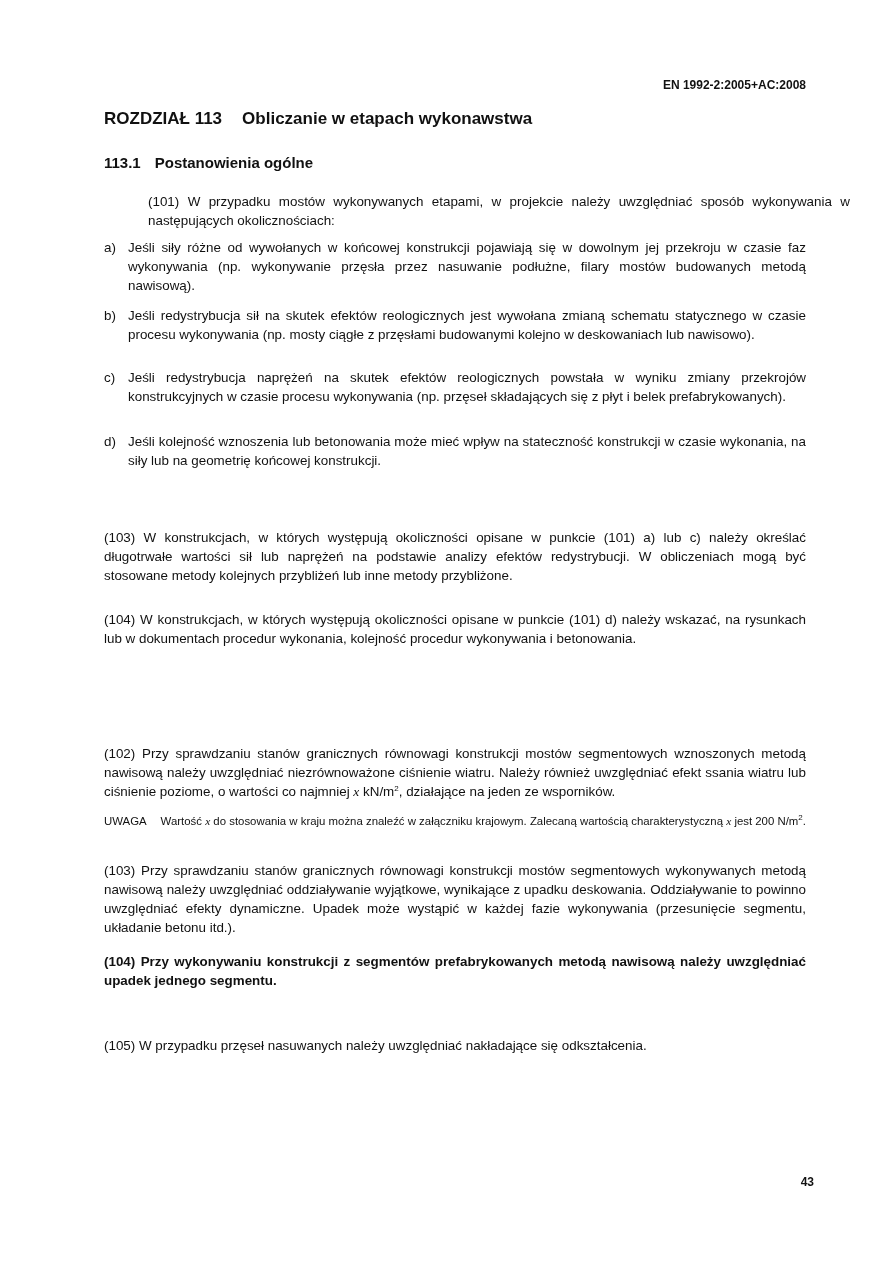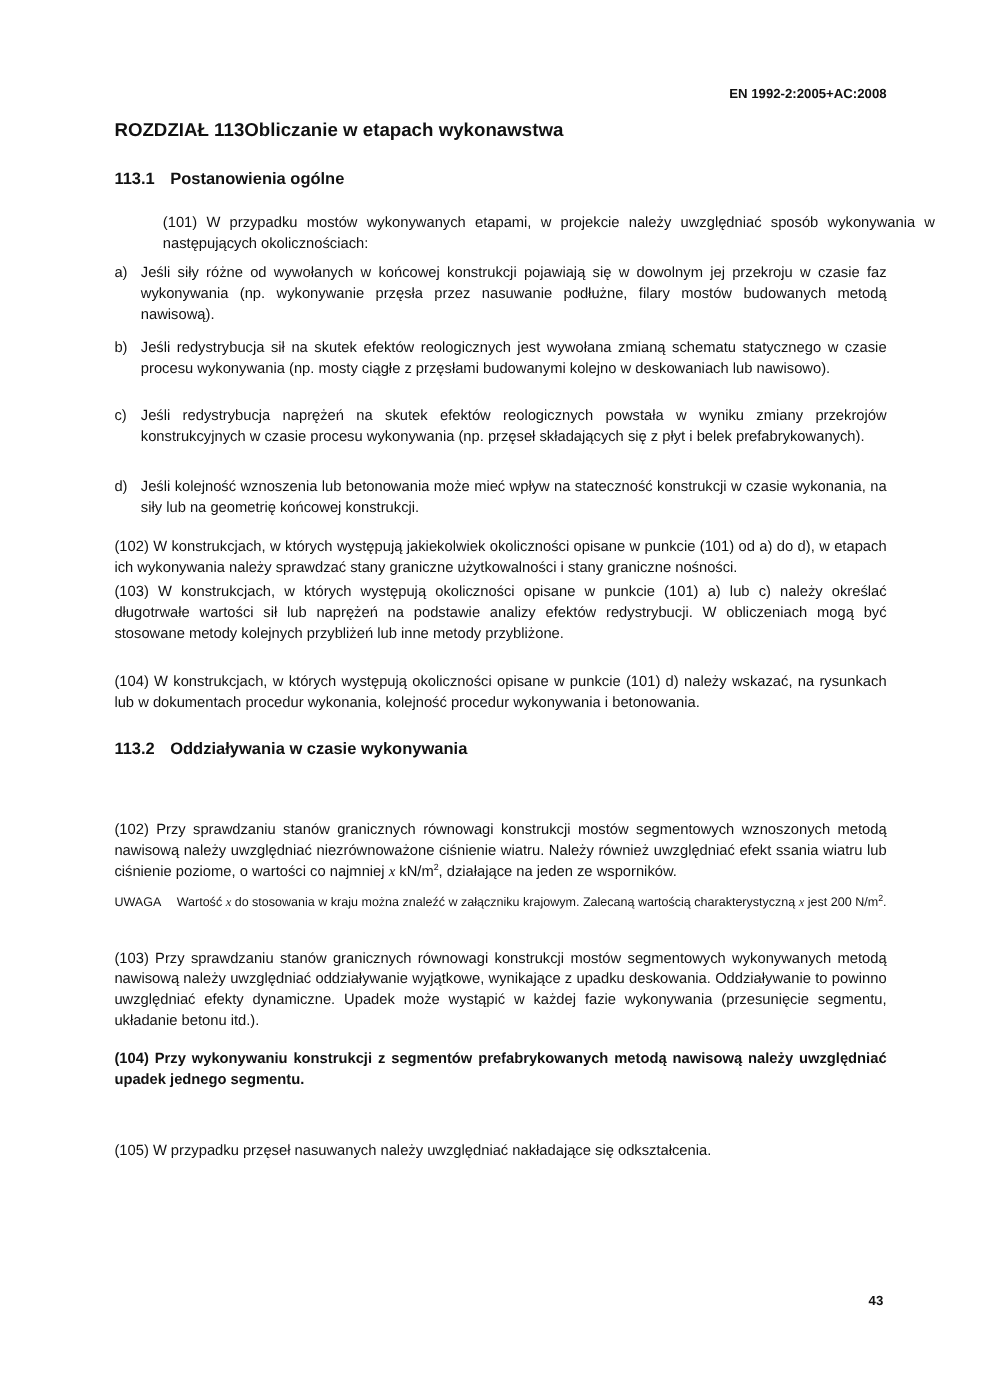--- a/index.html
+++ b/index.html
@@ -1,33 +1,33 @@
 <!DOCTYPE html>
 <html><head>
 <meta charset="utf-8">
 <style>
   html, body { margin: 0; padding: 0; background: #ffffff; }
   body { width: 893px; height: 1263px; position: relative; overflow: hidden;
          font-family: "Liberation Sans", sans-serif; color: #111; }
   .page { position: absolute; left: 0; top: 0; width: 893px; height: 989px; }
   .header-std { position: absolute; right: 87px; top: 78px; font-size: 12px; font-weight: bold; }
   .chapter { position: absolute; left: 104px; top: 109px; font-size: 17px; font-weight: bold; }
-  .chapter .num { }
+  .chapter .num { margin-right: 20px; }
   .sec { position: absolute; left: 104px; font-size: 15px; font-weight: bold; text-align: center; }
   .sec .num { margin-right: 14px; }
   .para { position: absolute; left: 104px; width: 702px; font-size: 13.4px; line-height: 19px;
           text-align: justify; }
   .item { position: absolute; left: 104px; width: 702px; font-size: 13.4px; line-height: 19px; }
   .item .lbl { position: absolute; left: 0; top: 0; }
   .item .txt { margin-left: 24px; text-align: justify; display: block; }
   .note { position: absolute; left: 104px; width: 702px; font-size: 11.4px; line-height: 16px; text-align: justify; }
   .note .lbl { margin-right: 14px; }
   .var { font-family: "Liberation Serif", serif; font-style: italic; }
   sup { font-size: 8px; vertical-align: super; line-height: 0; }
-  .pageno { position: absolute; right: 90px; top: 1175px; font-size: 12px; font-weight: bold; }
+  .pageno { position: absolute; right: 79px; top: 1175px; font-size: 12px; font-weight: bold; }
 </style>
 </head>
 <body>
 
 <div class="page">
 
   <div class="header-std">EN 1992-2:2005+AC:2008</div>
 
   <div class="chapter">
     <span class="num">ROZDZIAŁ 113</span><span>Obliczanie w etapach wykonawstwa</span>
@@ -49,27 +49,23 @@
   </div>
   <div class="item" style="top:368px;">
     <span class="lbl">c)</span>
     <span class="txt">Jeśli redystrybucja naprężeń na skutek efektów reologicznych powstała w wyniku zmiany przekrojów konstrukcyjnych w czasie procesu wykonywania (np. przęseł składających się z płyt i belek prefabrykowanych).</span>
   </div>
   <div class="item" style="top:432px;">
     <span class="lbl">d)</span>
     <span class="txt">Jeśli kolejność wznoszenia lub betonowania może mieć wpływ na stateczność konstrukcji w czasie wykonania, na siły lub na geometrię końcowej konstrukcji.</span>
   </div>
 
-  <div class="para" style="top:487px;">(102) W konstrukcjach, w których występują jakiekolwiek okoliczności opisane w punkcie (101) od a) do d), w etapach ich wykonywania należy sprawdzać stany graniczne użytkowalności i stany graniczne nośności.</div>
   <div class="para" style="top:528px;">(103) W konstrukcjach, w których występują okoliczności opisane w punkcie (101) a) lub c) należy określać długotrwałe wartości sił lub naprężeń na podstawie analizy efektów redystrybucji. W obliczeniach mogą być stosowane metody kolejnych przybliżeń lub inne metody przybliżone.</div>
   <div class="para" style="top:610px;">(104) W konstrukcjach, w których występują okoliczności opisane w punkcie (101) d) należy wskazać, na rysunkach lub w dokumentach procedur wykonania, kolejność procedur wykonywania i betonowania.</div>
 
-  <div class="sec" style="top:672px;">
-    <span class="num">113.2</span><span>Oddziaływania w czasie wykonywania</span>
-  </div>
 
 
   <div class="para" style="top:744px;">
     <span>(102) Przy sprawdzaniu stanów granicznych równowagi konstrukcji mostów segmentowych wznoszonych metodą nawisową należy uwzględniać niezrównoważone ciśnienie wiatru. Należy również uwzględniać efekt ssania wiatru lub ciśnienie poziome, o wartości co najmniej </span><span class="var">x</span><span> kN/m</span><sup>2</sup><span>, działające na jeden ze wsporników.</span>
   </div>
 
   <div class="note" style="top:813px;">
     <span class="lbl">UWAGA</span><span>Wartość </span><span class="var">x</span><span> do stosowania w kraju można znaleźć w załączniku krajowym. Zalecaną wartością charakterystyczną </span><span class="var">x</span><span> jest 200 N/m</span><sup>2</sup><span>.</span>
   </div>
 

